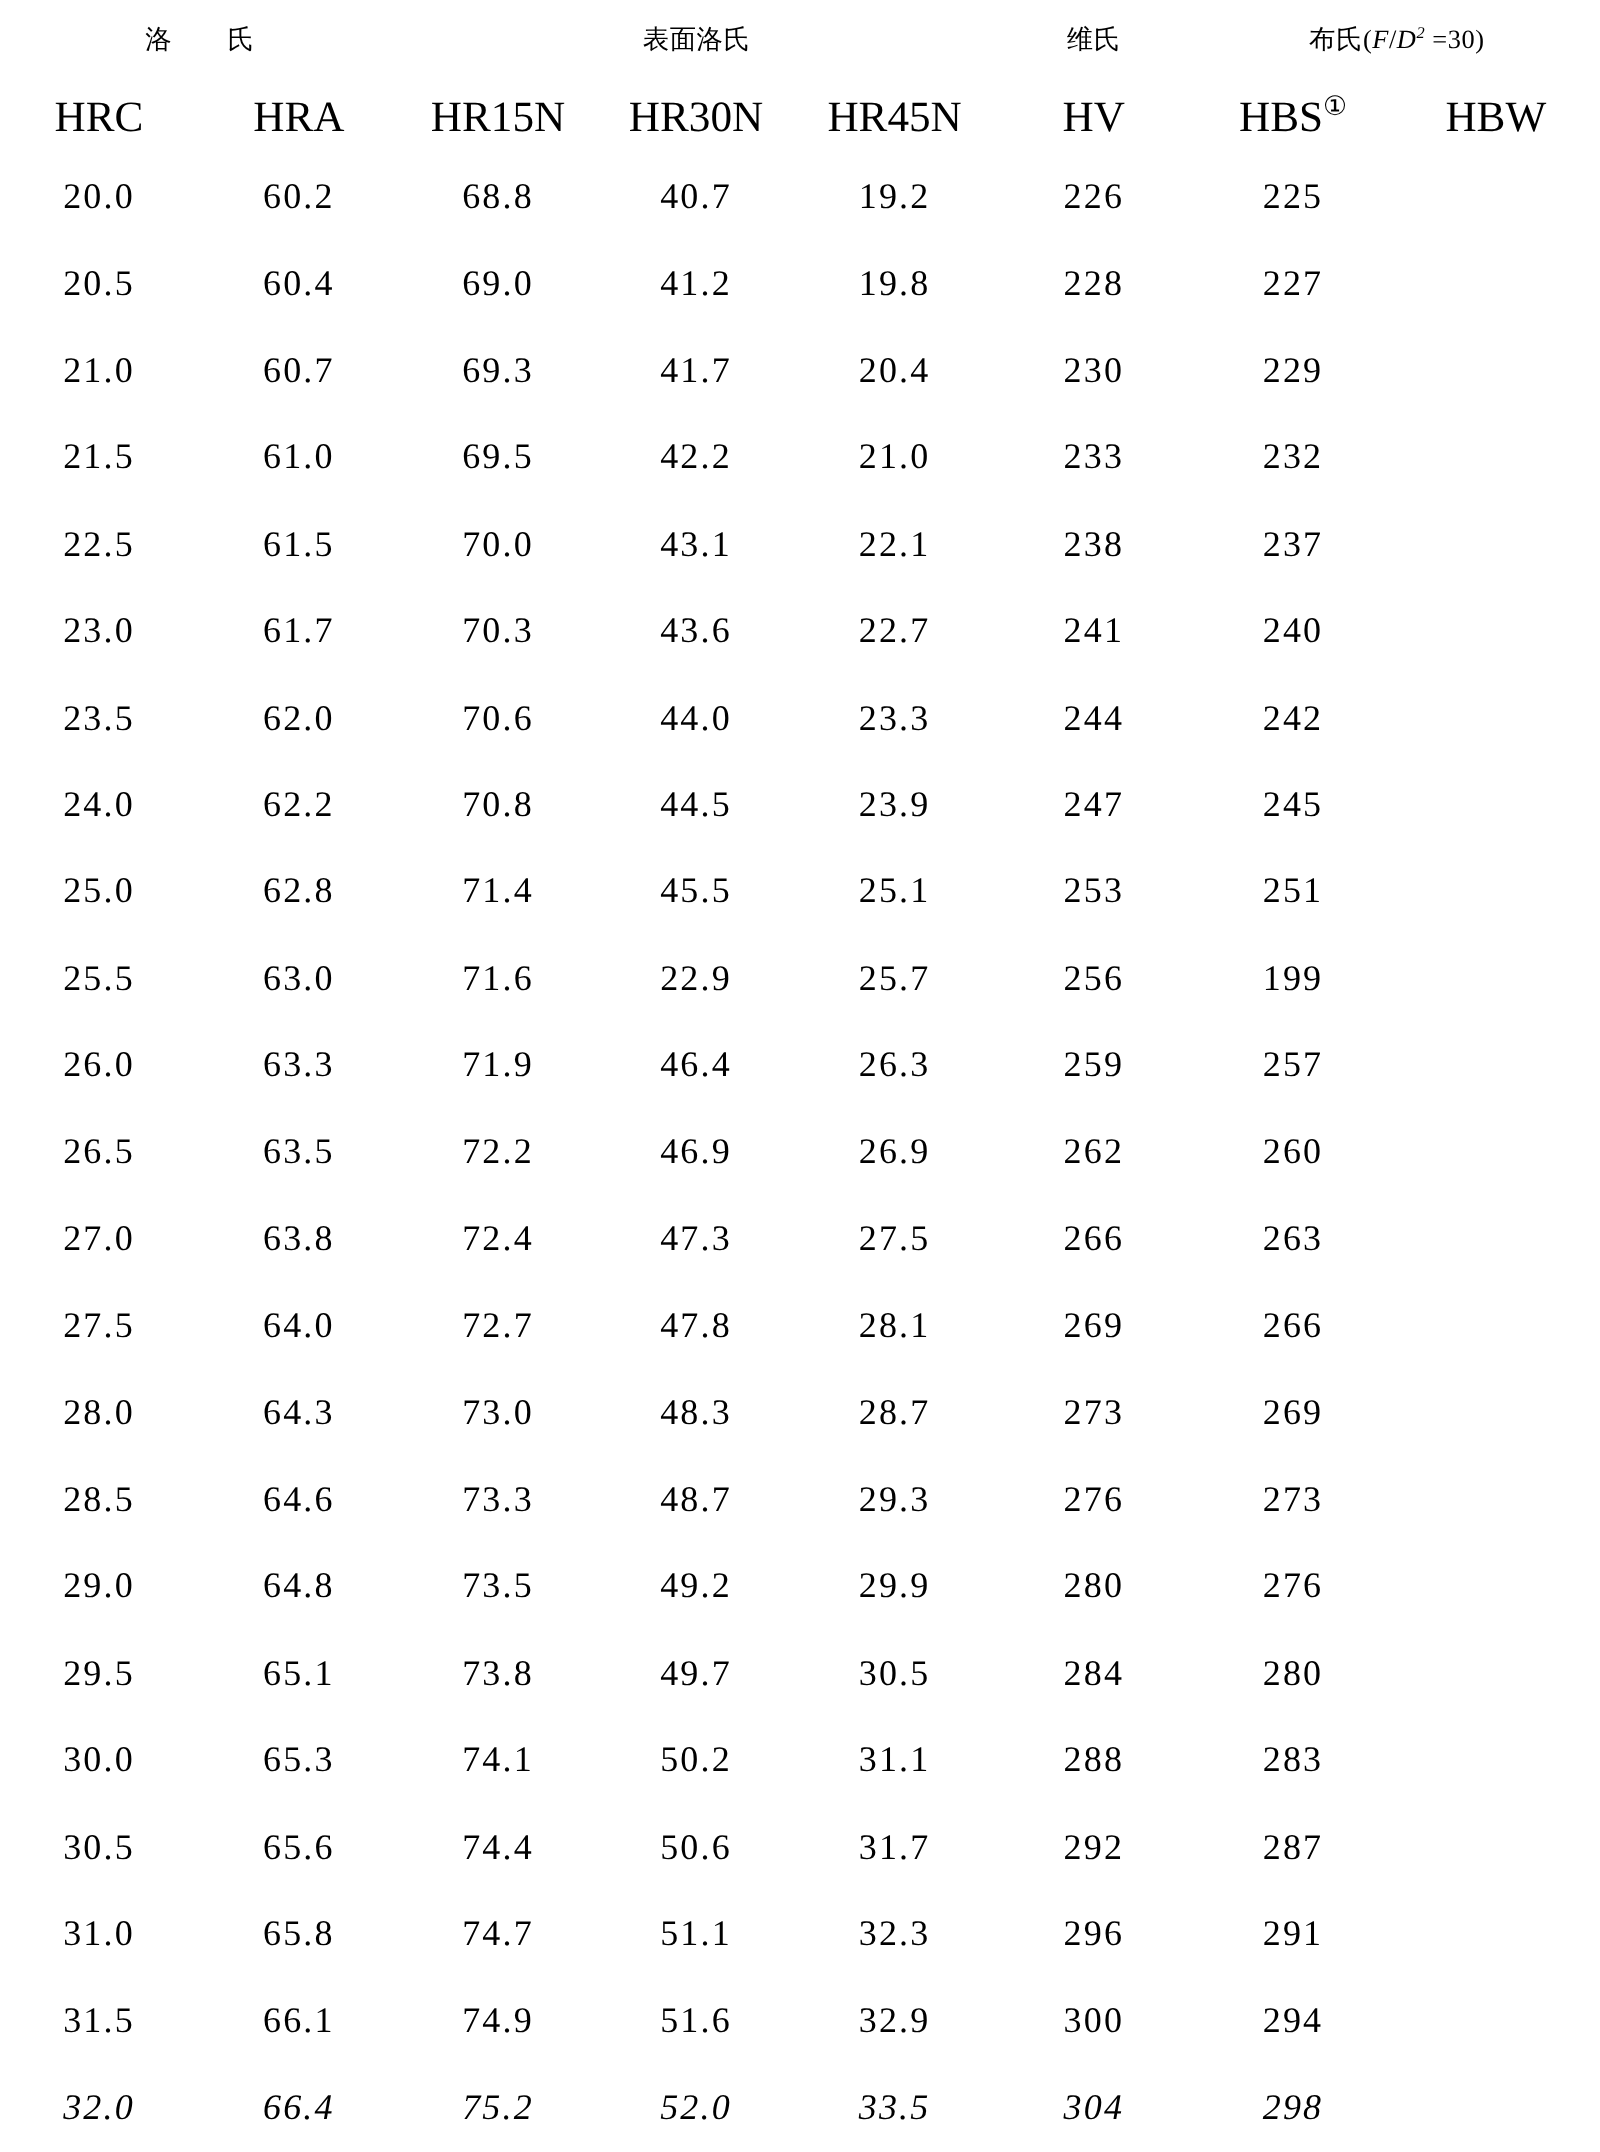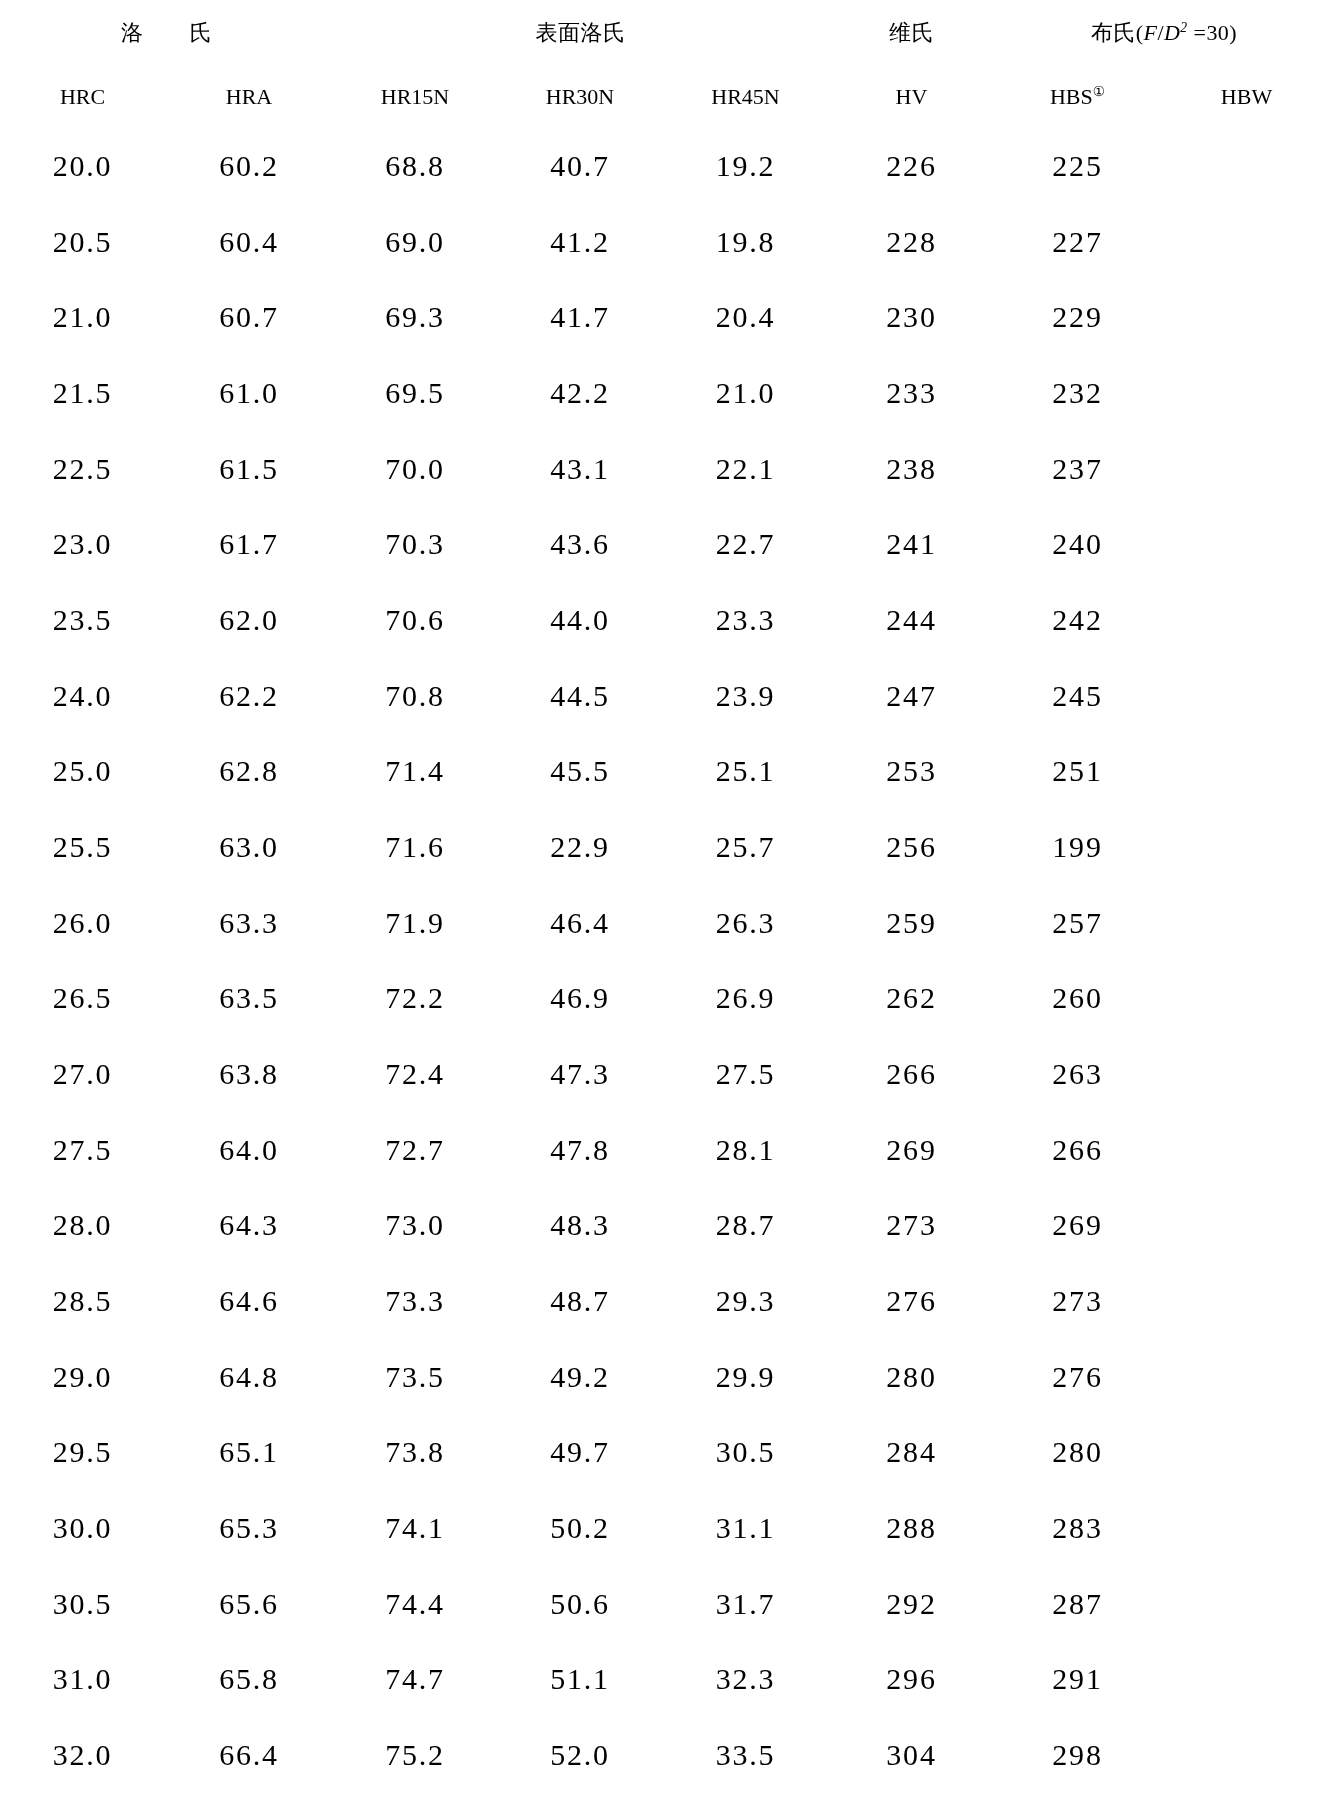--- a/index.html
+++ b/index.html
@@ -55,34 +55,34 @@
   }
   .hdr-group th.top-rule { border-top: 2.5px solid #44442f; }
 
   
   .cjk-spaced { letter-spacing: 0.02em; }
   .cjk-gap { display: inline-block; width: 46px; }
 
   
   .hdr-sub { height: 63px; }
   .hdr-sub th {
-    font-size: 22px;
+    font-size: 36px;
     border-top: 1.5px solid #3a3a2e;
   }
 
   
   .hdr-sub th.under-rule { border-bottom: 2.5px solid #2a2a20; }
 
   
   tbody tr { height: 58px; }
   tbody td {
     font-size: 30px;
     letter-spacing: 0.06em;
   }
-  tbody tr:last-child td { border-bottom: 2.5px solid #55553d; }
+  tbody tr:last-child td { border-bottom: 2.5px solid #55553d; font-style: italic; }
 
   
   .formula-var {
     font-family: "Liberation Serif", "DejaVu Serif", serif;
     font-style: italic;
   }
   .formula-sup {
     font-size: 0.62em;
     vertical-align: super;
     font-style: italic;
@@ -357,20 +357,30 @@
         <td class="vline-right">31.0</td>
         <td class="vline-right">65.8</td>
         <td class="vline-right">74.7</td>
         <td class="vline-right">51.1</td>
         <td class="vline-right">32.3</td>
         <td class="vline-right">296</td>
         <td class="vline-right">291</td>
         <td></td>
       </tr>
       <tr>
+        <td class="vline-right">31.5</td>
+        <td class="vline-right">66.1</td>
+        <td class="vline-right">74.9</td>
+        <td class="vline-right">51.6</td>
+        <td class="vline-right">32.9</td>
+        <td class="vline-right">300</td>
+        <td class="vline-right">294</td>
+        <td></td>
+      </tr>
+      <tr>
         <td class="vline-right">32.0</td>
         <td class="vline-right">66.4</td>
         <td class="vline-right">75.2</td>
         <td class="vline-right">52.0</td>
         <td class="vline-right">33.5</td>
         <td class="vline-right">304</td>
         <td class="vline-right">298</td>
         <td></td>
       </tr>
     </tbody>

